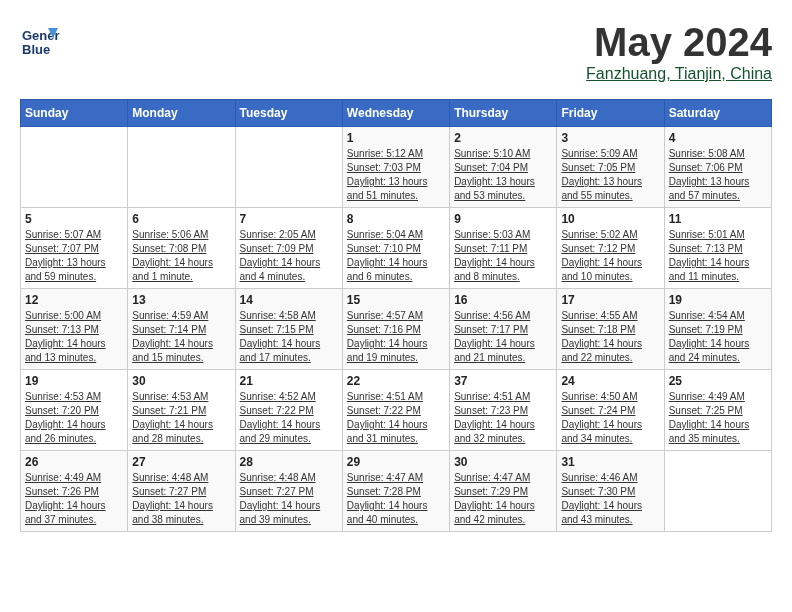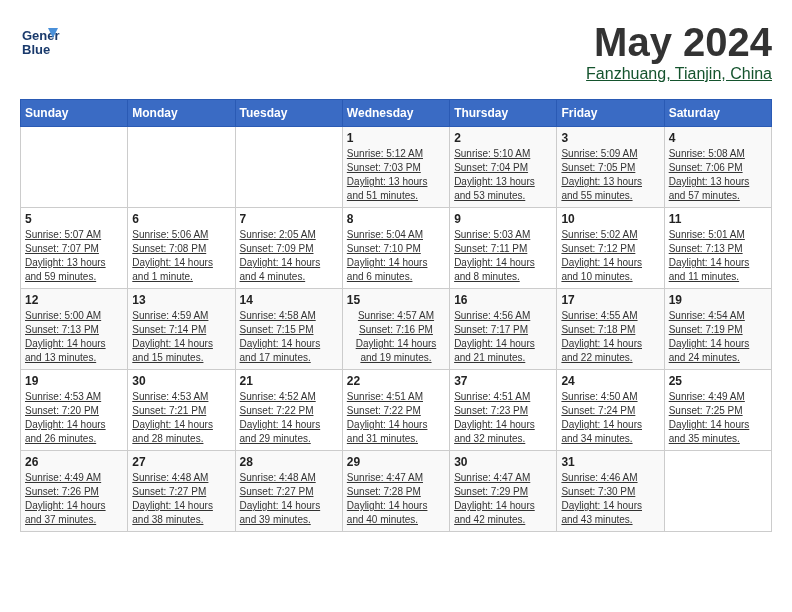--- a/index.html
+++ b/index.html
@@ -221,21 +221,21 @@
         </td>
         <td>
           <div class="day-number">14</div>
           <div class="day-info" style="white-space: pre-line;">Sunrise: 4:58 AM
 Sunset: 7:15 PM
 Daylight: 14 hours
 and 17 minutes.</div>
         </td>
         <td>
           <div class="day-number">15</div>
-          <div class="day-info" style="white-space: pre-line; text-align: center;">Sunrise: 4:57 AM
+          <div class="day-info" style="white-space: pre-line;">Sunrise: 4:57 AM
 Sunset: 7:16 PM
 Daylight: 14 hours
 and 19 minutes.</div>
         </td>
         <td>
           <div class="day-number">16</div>
           <div class="day-info" style="white-space: pre-line;">Sunrise: 4:56 AM
 Sunset: 7:17 PM
 Daylight: 14 hours
 and 21 minutes.</div>

